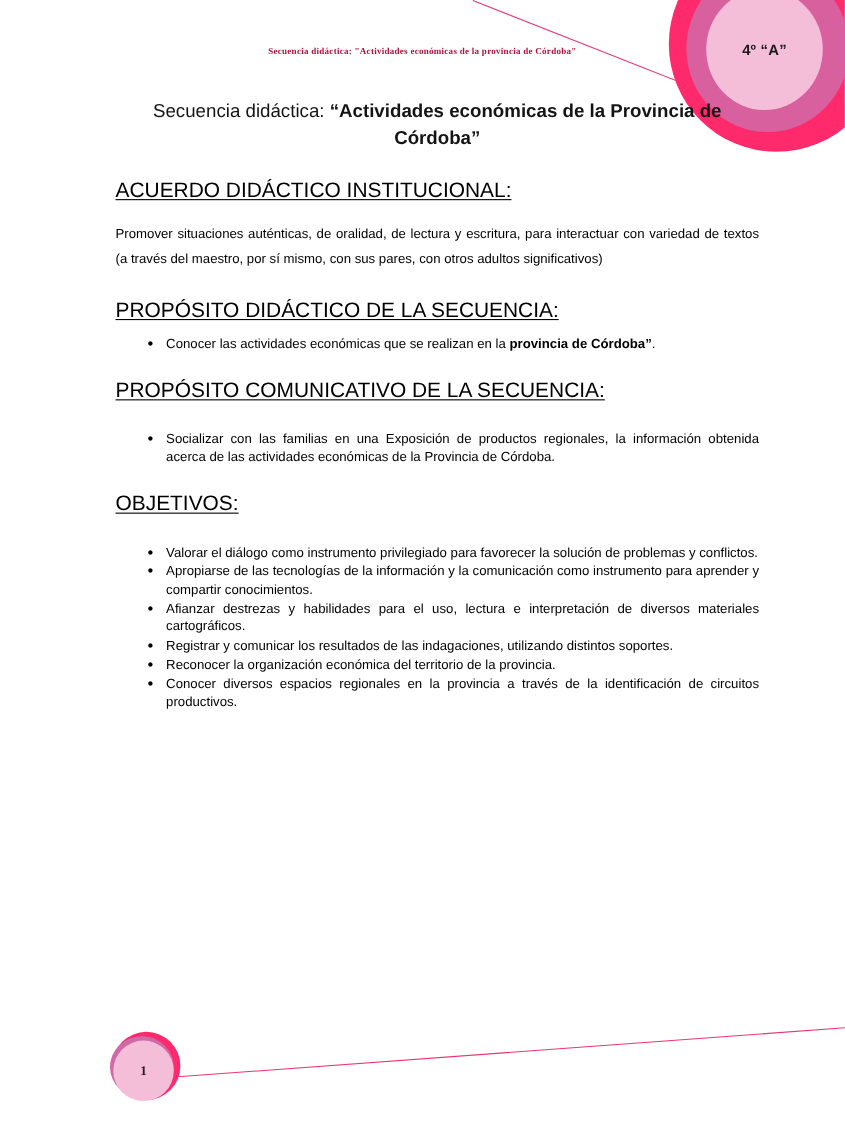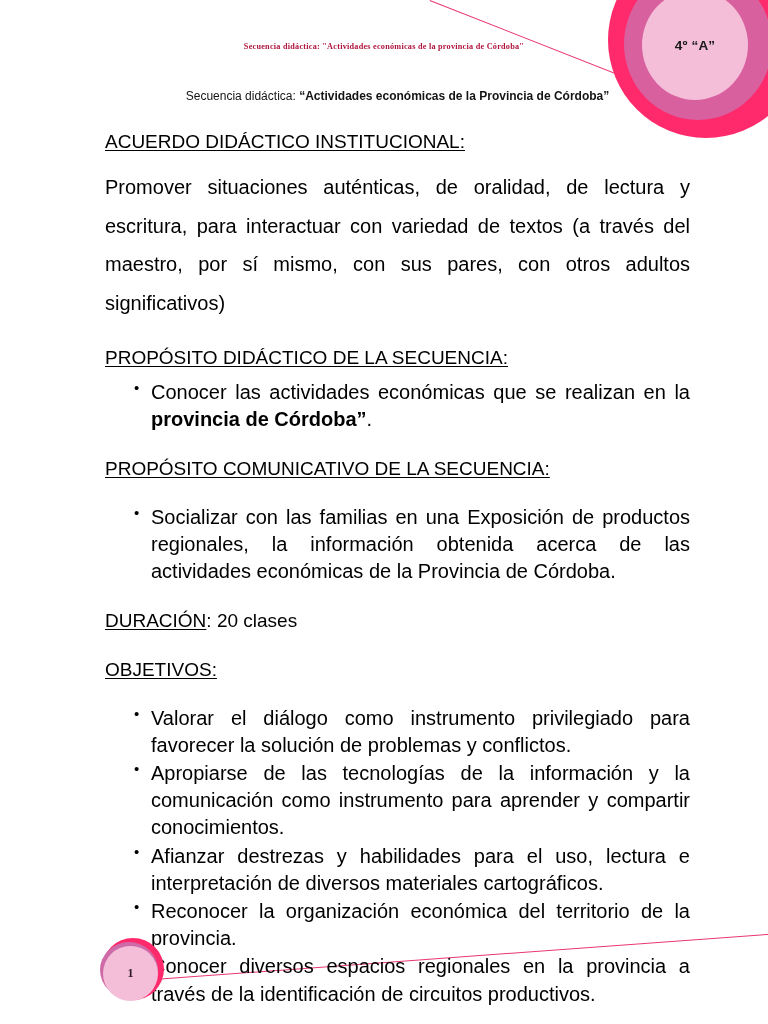--- a/index.html
+++ b/index.html
@@ -146,54 +146,54 @@
     top: 0;
     width: 768px;
     z-index: 2;
     padding: 0 78px 0 105px;
     box-sizing: border-box;
   }
   .doc-title {
     margin: 88px 0 0 0;
     padding: 0 18px;
     text-align: center;
-    font-size: 12px;
+    font-size: 17px;
     line-height: 1.48;
     font-weight: normal;
     color: #141414;
   }
   .doc-title b { font-weight: bold; }
 
   h2.section {
     margin: 24px 0 0 0;
     font-size: 19px;
     font-weight: normal;
     line-height: 1.3;
   }
   h2.section span.u {
     text-decoration: underline;
     text-underline-offset: 2px;
   }
 
   p.body-par {
     margin: 14px 0 0 0;
-    font-size: 20px;
+    font-size: 12px;
     line-height: 1.92;
     text-align: justify;
     text-justify: inter-word;
   }
 
   ul.bullets {
     margin: 8px 0 0 0;
     padding: 0 0 0 46px;
     list-style: none;
   }
   ul.bullets li {
     position: relative;
-    font-size: 20px;
+    font-size: 12px;
     line-height: 1.36;
     text-align: justify;
     text-justify: inter-word;
     margin-bottom: 1px;
   }
   ul.bullets li::before {
     content: "\2022";
     position: absolute;
     left: -17px;
     top: -1px;
@@ -239,28 +239,28 @@
   <ul class="bullets">
     <li><span>Conocer las actividades económicas que se realizan en la </span><b>provincia de Córdoba”</b><span>.</span></li>
   </ul>
 
   <h2 class="section sec-gap-md"><span class="u">PROPÓSITO COMUNICATIVO DE LA SECUENCIA:</span></h2>
 
   <ul class="bullets tight">
     <li>Socializar con las familias en una Exposición de productos regionales,  la información obtenida acerca de las actividades económicas de la Provincia de Córdoba.</li>
   </ul>
 
-  <h2 class="section sec-gap-lg"><span class="u">DURACIÓN</span><span>: 20 clases</span></h2>
 
   <h2 class="section sec-gap-sm"><span class="u">OBJETIVOS:</span></h2>
 
   <ul class="bullets tight">
     <li>Valorar el diálogo como instrumento privilegiado para favorecer la solución de problemas y conflictos.</li>
     <li>Apropiarse de las tecnologías de la información y la comunicación como instrumento para aprender y compartir conocimientos.</li>
     <li>Afianzar destrezas y habilidades para el uso, lectura e interpretación de diversos materiales cartográficos.</li>
+    <li>Registrar y comunicar los resultados de las indagaciones, utilizando distintos soportes.</li>
     <li>Reconocer la organización económica  del territorio de la provincia.</li>
     <li>Conocer diversos espacios regionales en la provincia a través de la identificación de circuitos productivos.</li>
   </ul>
 
 </div>
 
 <div class="footer-badge">
   <div class="circ fb-outer"></div>
   <div class="circ fb-mid"></div>
   <div class="circ fb-inner"></div>

